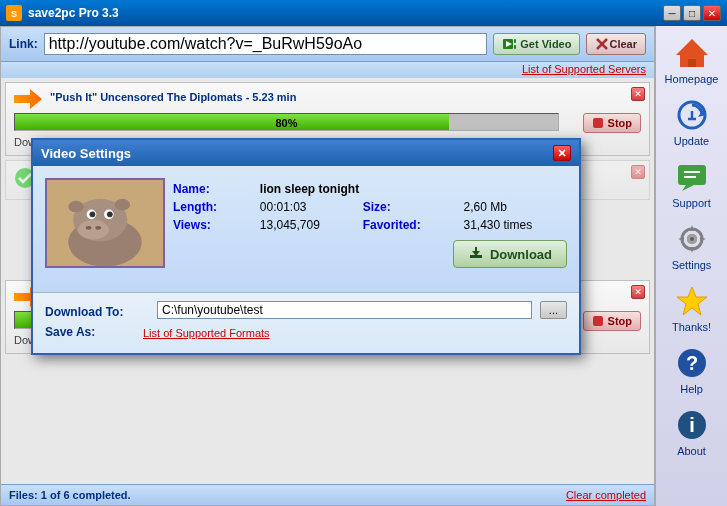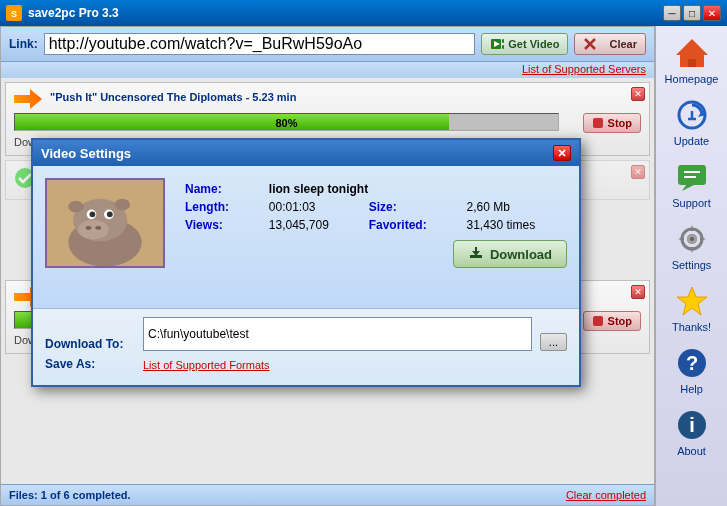--- a/index.html
+++ b/index.html
@@ -115,21 +115,21 @@
       background: linear-gradient(to bottom, #f8e8e8, #d8c0c0);
       border: 1px solid #a07070;
       border-radius: 3px;
       padding: 3px 8px;
       font-size: 11px;
       font-weight: bold;
       color: #502020;
       cursor: pointer;
       display: flex;
       align-items: center;
-      gap: 12px;
+      gap: 0;
       white-space: nowrap;
     }
 
     .supported-servers {
       text-align: right;
       padding: 1px 8px 3px;
       font-size: 11px;
       color: #cc0000;
       text-decoration: underline;
       cursor: pointer;
@@ -318,22 +318,22 @@
       font-size: 11px;
       cursor: pointer;
     }
     .dialog-body {
       padding: 12px;
       background: linear-gradient(to bottom, #d8e8f8, #c0d8f8);
     }
     .dialog-info-row {
       display: flex;
       align-items: flex-start;
-      gap: 20px;
-      margin-bottom: 28px;
+      gap: 8px;
+      margin-bottom: 12px;
       justify-content: space-between;
     }
     .video-thumb {
       width: 120px;
       height: 90px;
       background: linear-gradient(135deg, #c8a070, #a08050);
       border: 2px solid #8060a0;
       flex-shrink: 0;
       display: flex;
       align-items: center;
@@ -385,24 +385,25 @@
       margin-bottom: 6px;
     }
     .footer-label {
       font-weight: bold;
       font-size: 12px;
       color: #003080;
       width: 90px;
     }
     .footer-input {
       flex: 1;
-      height: 34px;
+      height: 18px;
       border: 1px solid #7090b0;
       padding: 8px 4px;
       font-size: 12px;
+      margin-left: 14px;
     }
     .footer-browse {
       background: linear-gradient(to bottom, #e8e8e8, #c8c8c8);
       border: 1px solid #909090;
       border-radius: 2px;
       padding: 2px 8px;
       font-size: 11px;
       cursor: pointer;
     }
     .footer-select {

